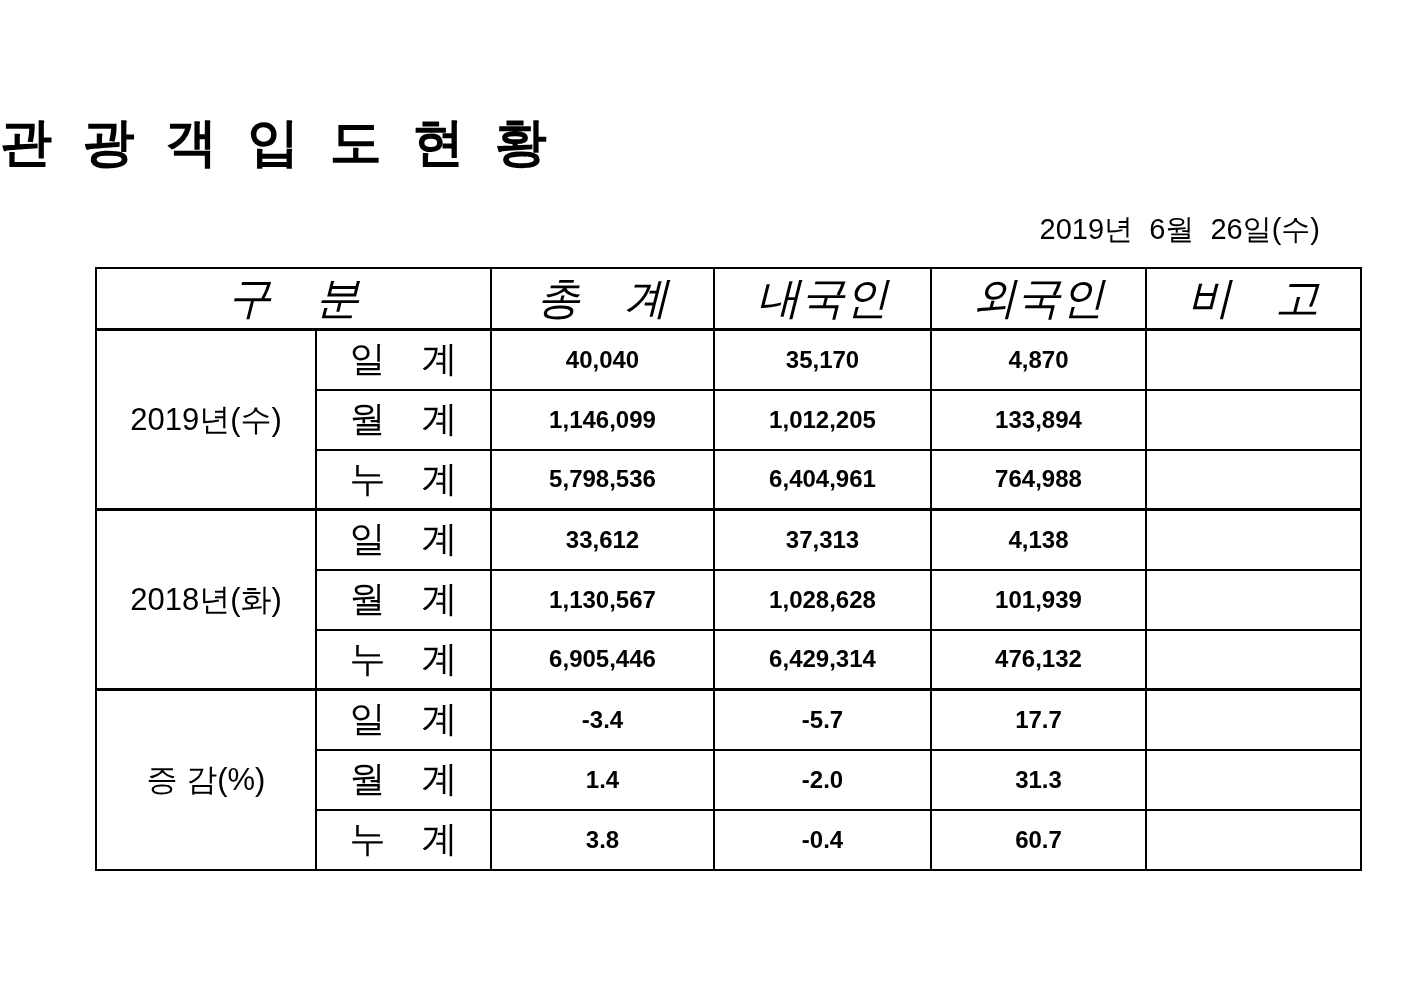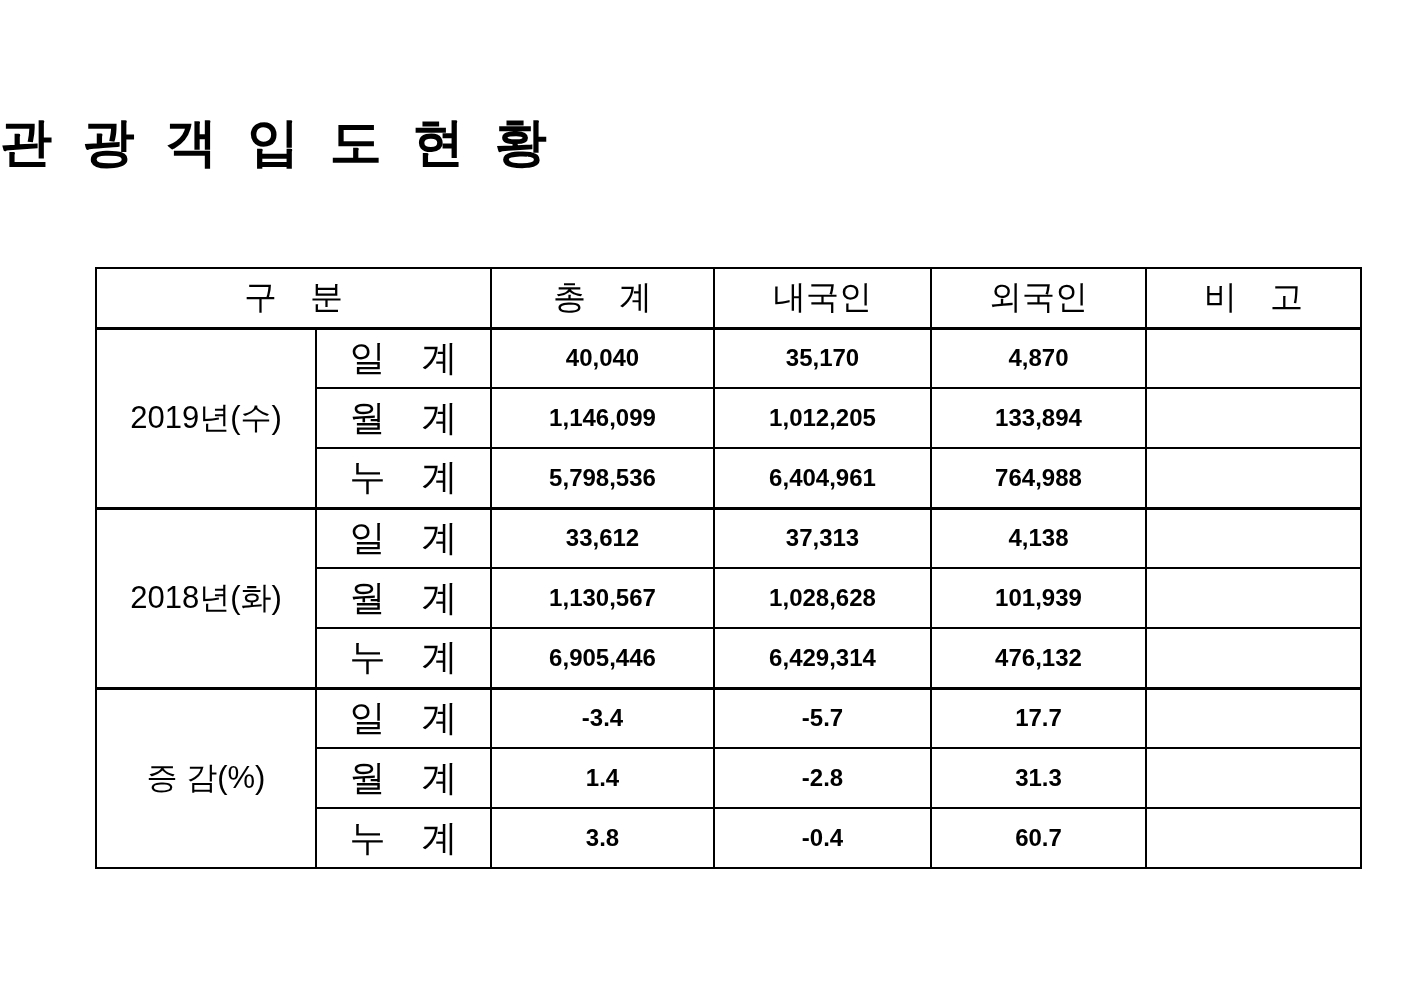--- a/index.html
+++ b/index.html
@@ -43,35 +43,36 @@
     border-collapse: collapse;
     table-layout: fixed;
   }
   table.arrivals td {
     border: 2px solid #000000;
     text-align: center;
     vertical-align: middle;
     white-space: pre;
     overflow: hidden;
   }
-  tr.hrow td { height: 60px; font-size: 33px; }
+  tr.hrow td { height: 60px; font-size: 44px; font-style: italic; }
   tr.drow td { height: 60px; }
   td.year  { font-size: 31px; }
   td.lab   { font-size: 36px; }
   td.num   { font-size: 24px; font-weight: bold; border-radius: 14px; }
   td.note  { }
   tr.group-start td { border-top: 3px solid #000000; }
 </style>
 </head>
 <body>
 
 <div class="page">
 
   <div class="doc-title">관 광 객 입 도 현 황</div>
 
+  <div class="doc-date">2019년  6월  26일(수)</div>
 
   <table class="arrivals">
     <colgroup>
       <col style="width:220px">
         <col style="width:175px">
         <col style="width:223px">
       <col style="width:217px">
         <col style="width:215px">
         <col style="width:215px">
     </colgroup>
@@ -134,21 +135,21 @@
         <td class="year" rowspan="3">증 감(%)</td>
         <td class="lab">일　계</td>
         <td class="num">-3.4</td>
         <td class="num">-5.7</td>
         <td class="num">17.7</td>
         <td class="note"></td>
       </tr>
       <tr class="drow">
         <td class="lab">월　계</td>
         <td class="num">1.4</td>
-        <td class="num">-2.8</td>
+        <td class="num">-2.0</td>
         <td class="num">31.3</td>
         <td class="note"></td>
       </tr>
       <tr class="drow">
         <td class="lab">누　계</td>
         <td class="num">3.8</td>
         <td class="num">-0.4</td>
         <td class="num">60.7</td>
         <td class="note"></td>
       </tr>

